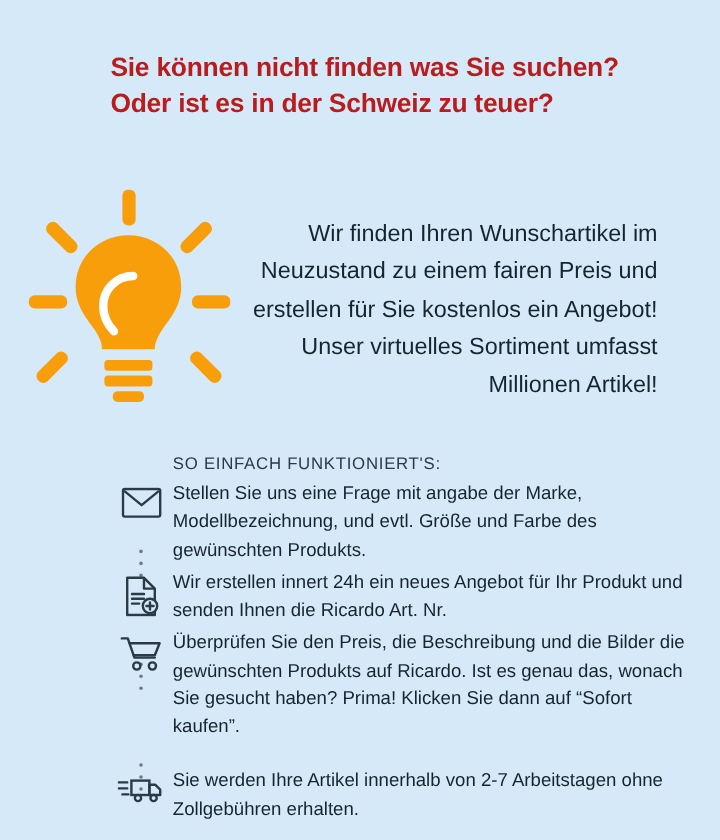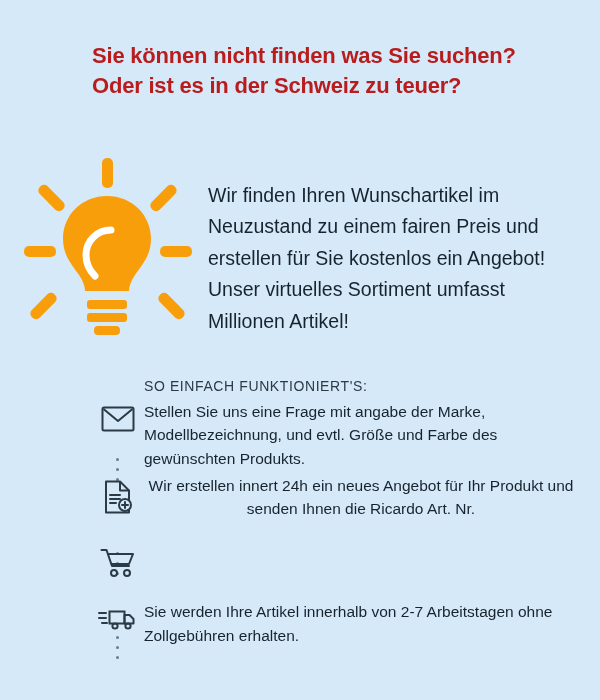--- a/index.html
+++ b/index.html
@@ -33,21 +33,21 @@
     color: #b91c1c;
   }
   
   .intro {
     position: absolute;
     left: 208px;
     top: 160px;
     width: 340px;
     font-size: 19.5px;
     line-height: 1.62;
-    text-align: left;
+    text-align: right;
     color: #17242e;
     font-weight: 400;
   }
   
   .bulb-wrap {
     position: absolute;
     left: 22px;
     top: 158px;
     width: 170px;
     height: 200px;
@@ -82,21 +82,21 @@
   }
   .step-text {
     flex: 1 1 auto;
     font-size: 15.5px;
     line-height: 1.5;
     color: #17242e;
     padding-top: 0px;
     padding-right: 14px;
   }
   .step-1 { margin-bottom: 4px; }
-  .step-2 { margin-bottom: 22px; text-align: center; }
+  .step-2 { margin-bottom: 4px; }
   .step-3 { margin-bottom: 22px; }
   
   .dots {
     position: absolute;
     left: 24px;
     width: 4px;
   }
   .dots i {
     display: block;
     width: 3px;
@@ -187,20 +187,21 @@
 
     <div class="step step-3">
       <div class="step-icon">
         <svg width="36" height="30" viewBox="0 0 36 30" aria-hidden="true">
           <path d="M1.5 2h5l5.5 16h17" fill="none" stroke="#2b3a45" stroke-width="2" stroke-linecap="round" stroke-linejoin="round"></path>
           <path d="M8 6h25l-4 10H11.5" fill="none" stroke="#2b3a45" stroke-width="2" stroke-linecap="round" stroke-linejoin="round"></path>
           <circle cx="14" cy="25" r="3" fill="none" stroke="#2b3a45" stroke-width="2"></circle>
           <circle cx="27" cy="25" r="3" fill="none" stroke="#2b3a45" stroke-width="2"></circle>
         </svg>
       </div>
+      <div class="step-text">Überprüfen Sie den Preis, die Beschreibung und die Bilder die gewünschten Produkts auf Ricardo. Ist es genau das, wonach Sie gesucht haben? Prima! Klicken Sie dann auf “Sofort kaufen”.</div>
     </div>
 
     <div class="step step-4">
       <div class="step-icon">
         <svg width="40" height="26" viewBox="0 0 40 26" aria-hidden="true">
           <rect x="11.5" y="5.5" width="15" height="12" fill="none" stroke="#2b3a45" stroke-width="2"></rect>
           <path d="M26.5 9h5l4 4v4.5h-9z" fill="none" stroke="#2b3a45" stroke-width="2" stroke-linejoin="round"></path>
           <circle cx="17" cy="20" r="2.6" fill="none" stroke="#2b3a45" stroke-width="2"></circle>
           <circle cx="30" cy="20" r="2.6" fill="none" stroke="#2b3a45" stroke-width="2"></circle>
           <path d="M1 7h7M1 12h7M4 17h5" stroke="#2b3a45" stroke-width="2" stroke-linecap="round"></path>

